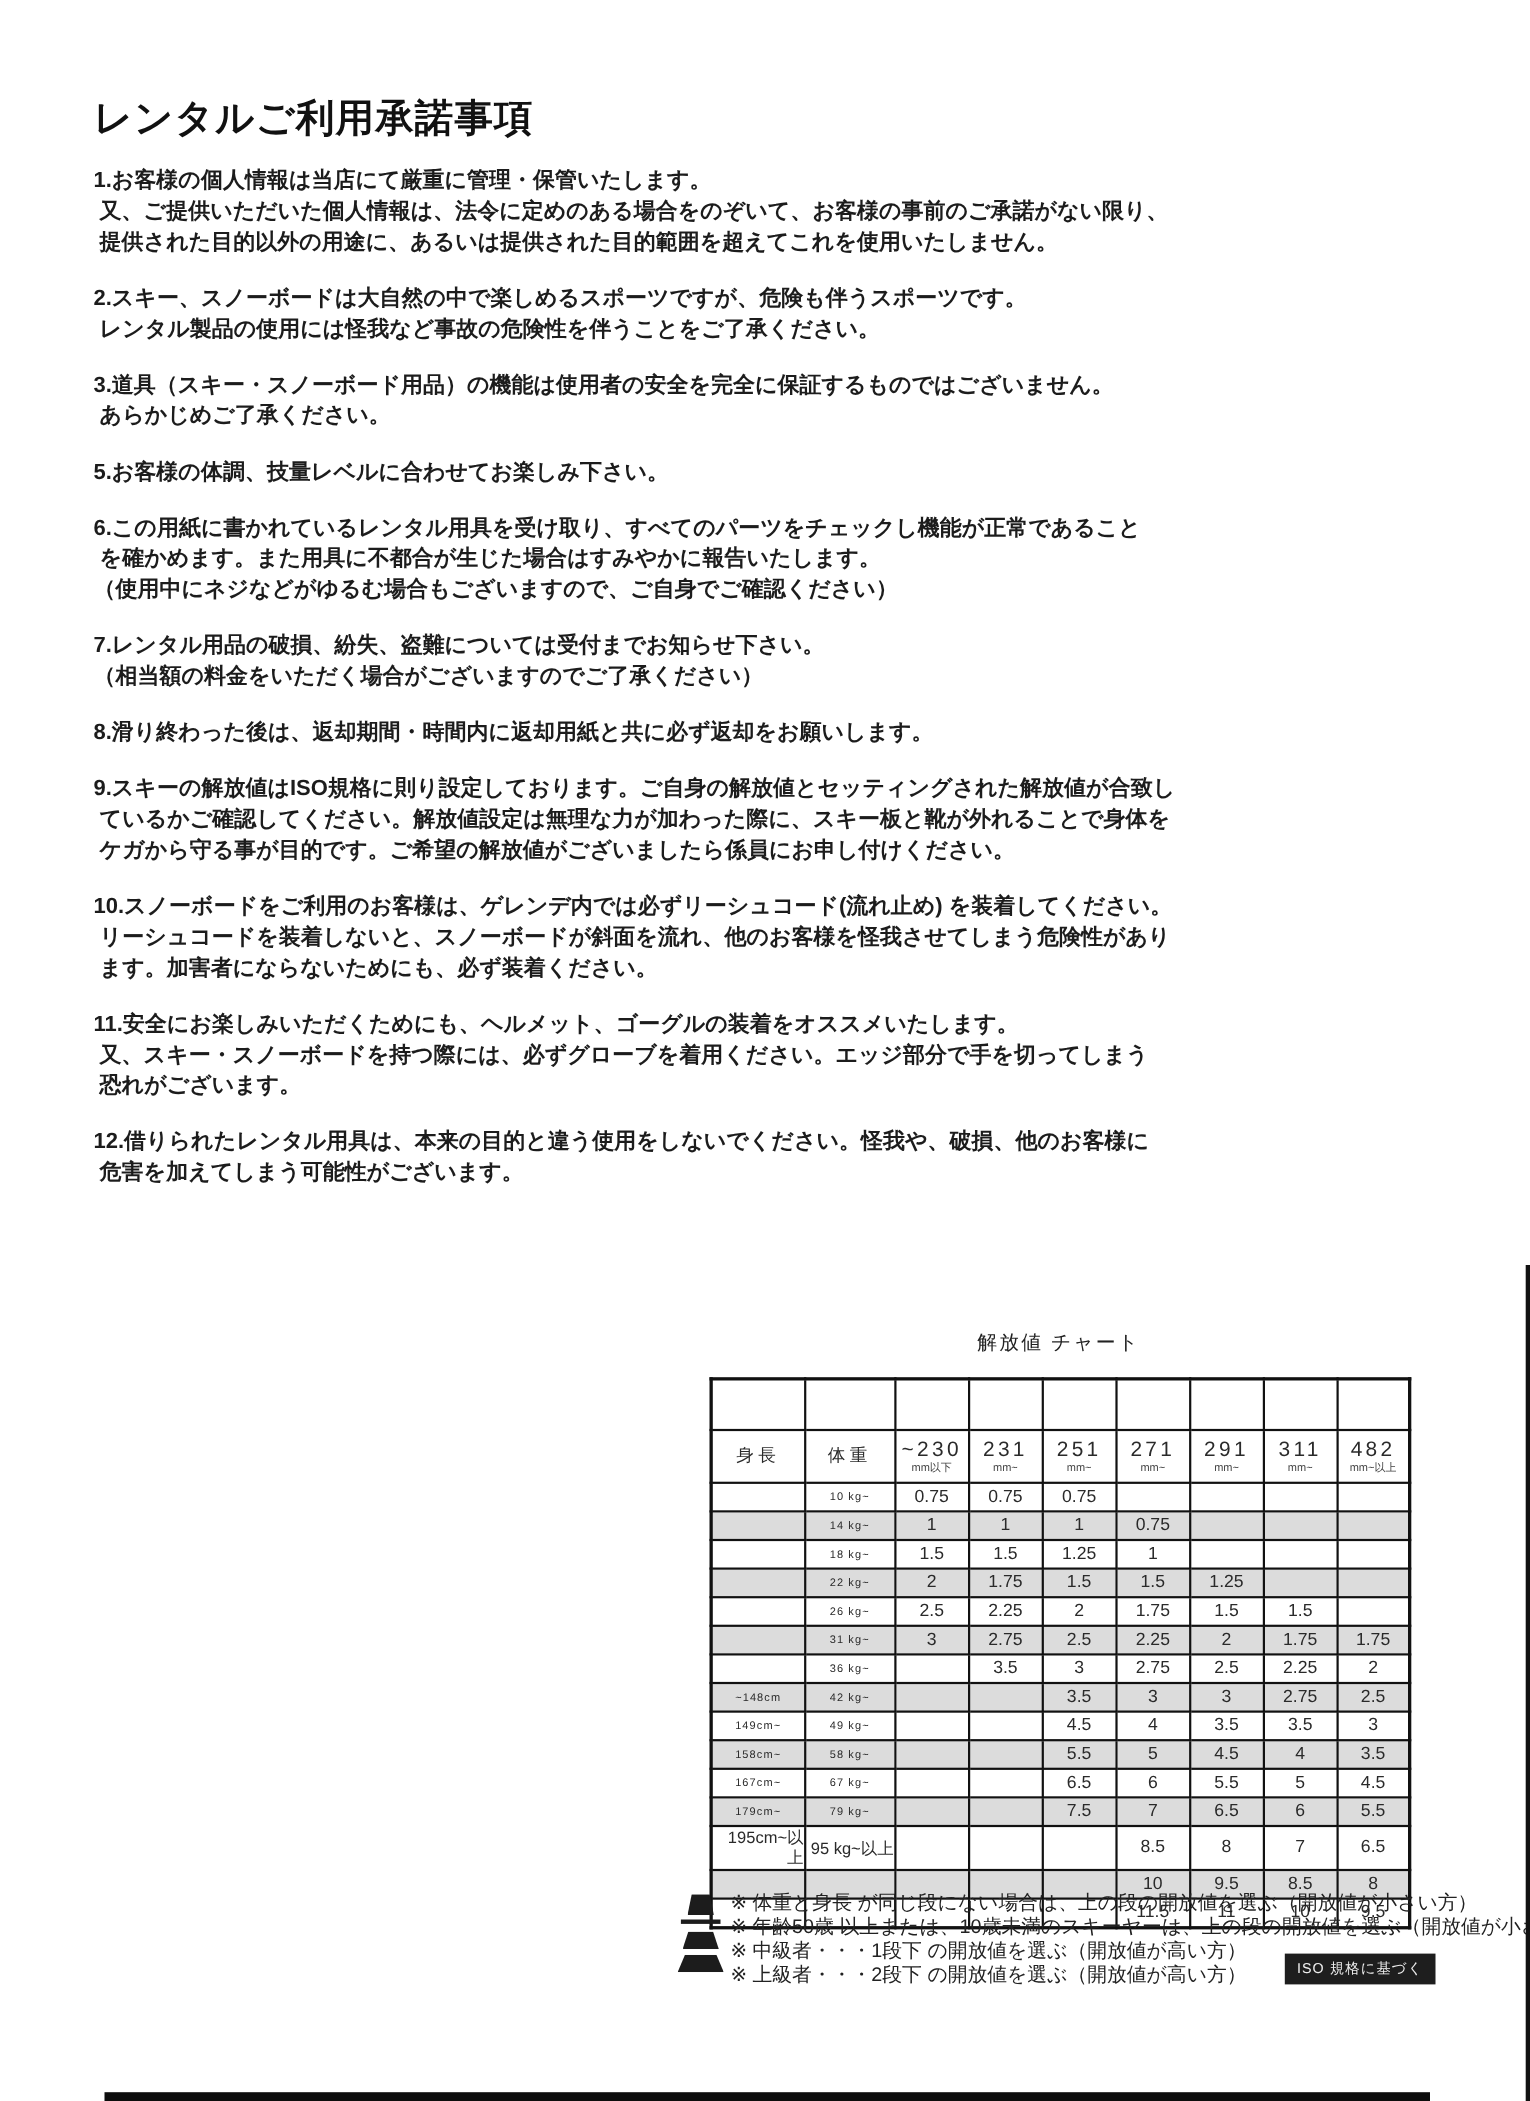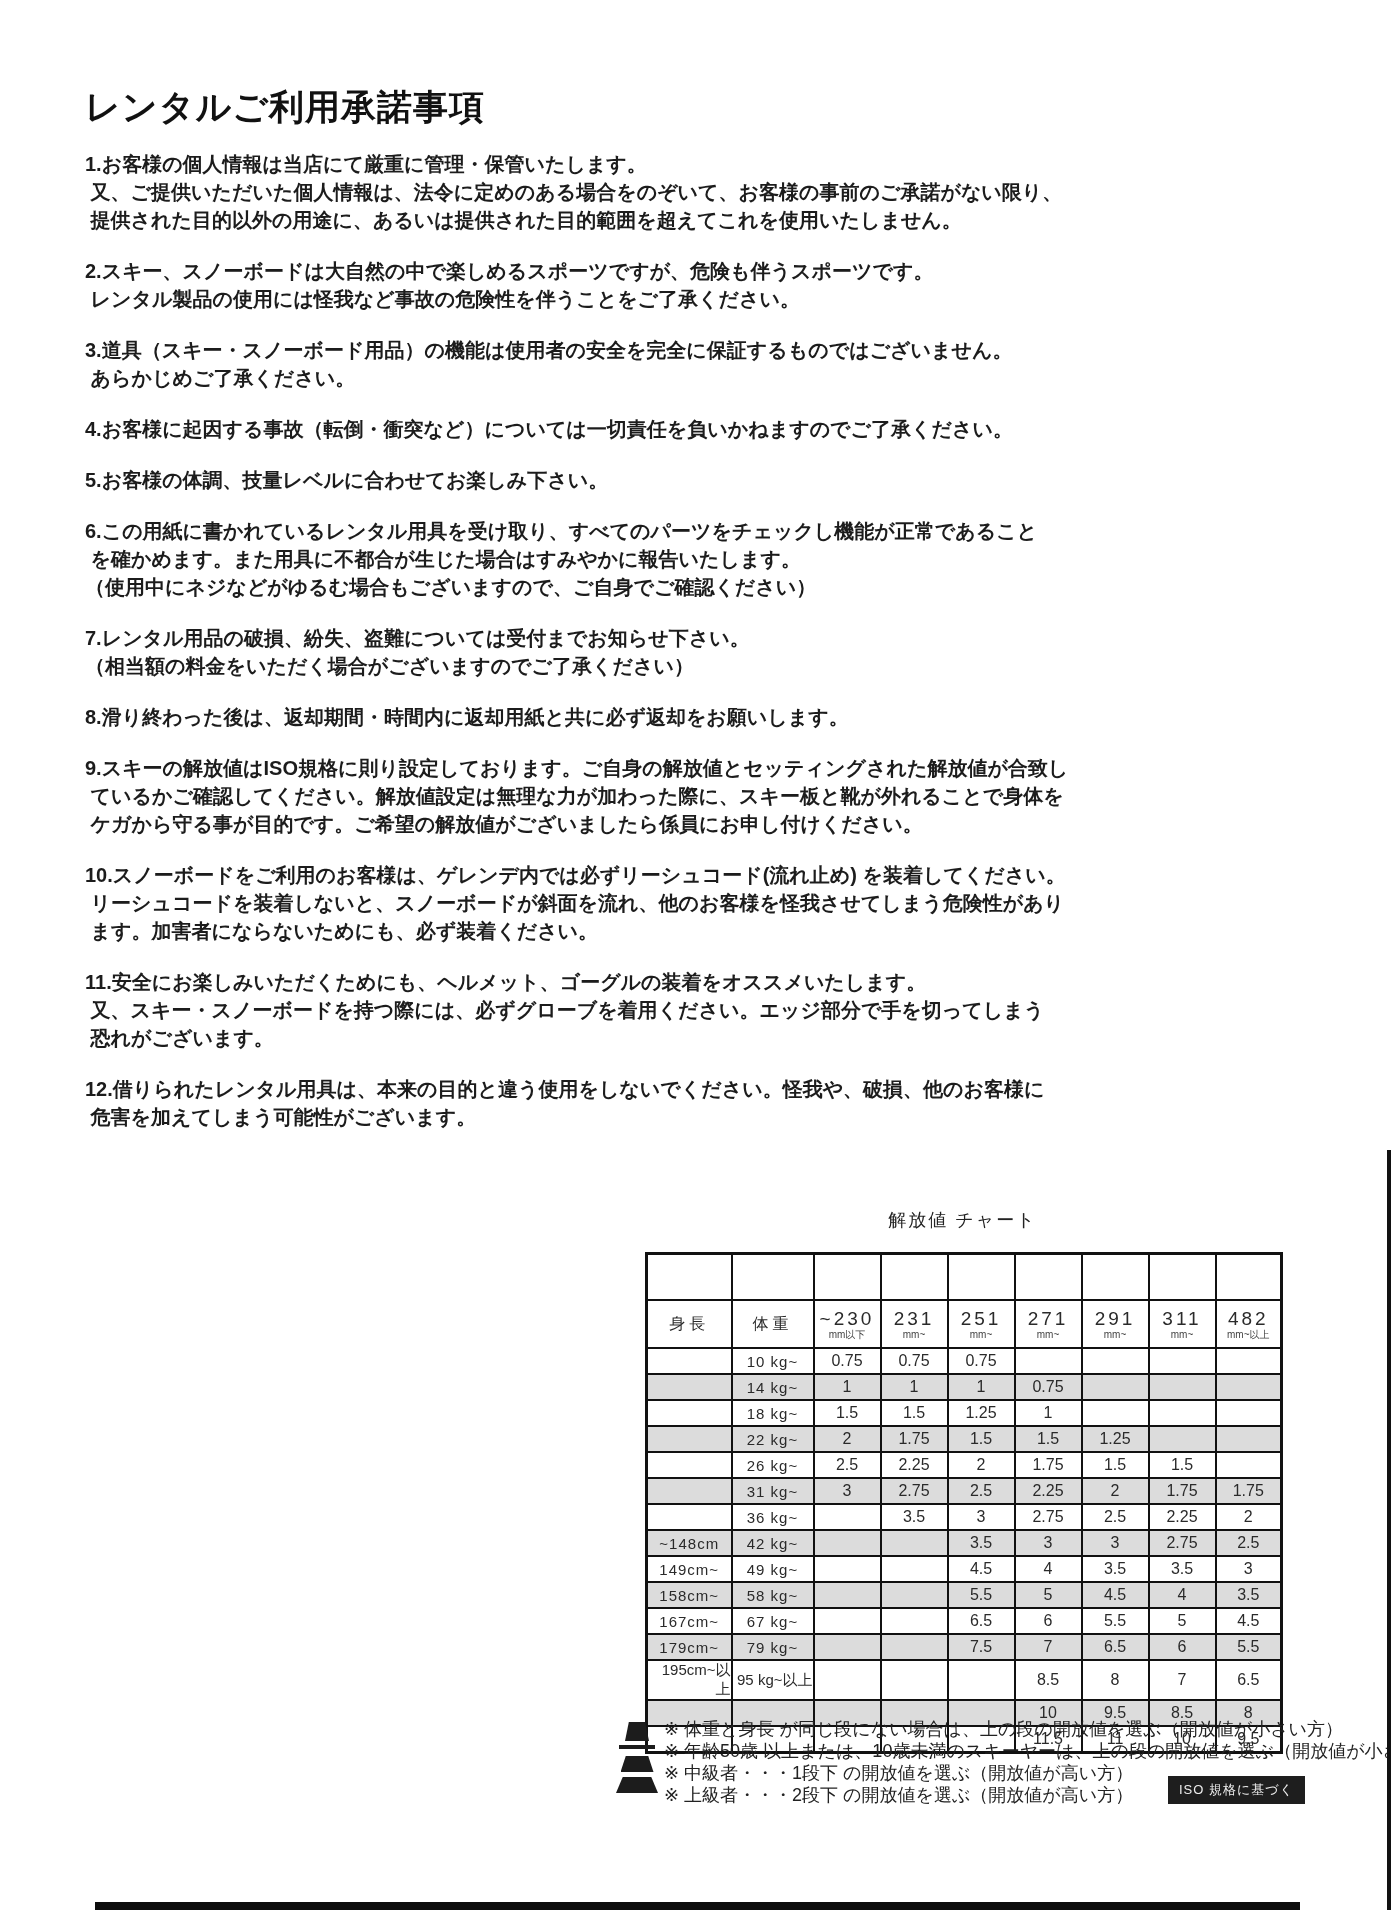--- a/index.html
+++ b/index.html
@@ -31,21 +31,21 @@
     font-weight:normal; padding:0; font-size:16px; color:#2a2a2a;
     overflow:hidden;
   }
   .spacer-row td { height:44px; }
   .header-row th { height:46px; }
   .release-table tbody tr.data-row td { height:24px; }
   tr.shaded td { background:#dcdcdc; }
   .col-num { font-size:19px; letter-spacing:3px; line-height:20px; }
   .col-sub { font-size:10px; letter-spacing:0; line-height:11px; color:#444; }
   .th-label .col-num { font-size:16px; letter-spacing:4px; }
-  td.label-cell { font-size:15px; letter-spacing:1px; }
+  td.label-cell { font-size:10px; letter-spacing:1px; }
   td.label-cell.small { font-size:15px; letter-spacing:0;text-align:right; }
   .steps-icon { position:absolute; left:614px; top:1722px; width:46px; }
   .steps-icon .trap {
     background:#1c1c1c; margin:0 auto;
     clip-path:polygon(16% 0, 84% 0, 100% 100%, 0 100%);
   }
   .steps-icon .trap-1 { width:24px; height:19px; }
   .steps-icon .bar { width:36px; height:4px; background:#1c1c1c; margin:4px auto 0 auto; }
   .steps-icon .trap-2 { width:33px; height:16px; margin-top:7px; }
   .steps-icon .trap-3 { width:42px; height:16px; margin-top:5px; }
@@ -71,21 +71,20 @@
   <h1 class="doc-title">レンタルご利用承諾事項</h1>
 
   <div class="terms">
       <p class="term">1.お客様の個人情報は当店にて厳重に管理・保管いたします。
  又、ご提供いただいた個人情報は、法令に定めのある場合をのぞいて、お客様の事前のご承諾がない限り、
  提供された目的以外の用途に、あるいは提供された目的範囲を超えてこれを使用いたしません。</p>
       <p class="term">2.スキー、スノーボードは大自然の中で楽しめるスポーツですが、危険も伴うスポーツです。
  レンタル製品の使用には怪我など事故の危険性を伴うことをご了承ください。</p>
       <p class="term">3.道具（スキー・スノーボード用品）の機能は使用者の安全を完全に保証するものではございません。
  あらかじめご了承ください。</p>
-      <p class="term">4.お客様に起因する事故（転倒・衝突など）については一切責任を負いかねますのでご了承ください。</p>
       <p class="term">5.お客様の体調、技量レベルに合わせてお楽しみ下さい。</p>
       <p class="term">6.この用紙に書かれているレンタル用具を受け取り、すべてのパーツをチェックし機能が正常であること
  を確かめます。また用具に不都合が生じた場合はすみやかに報告いたします。
 （使用中にネジなどがゆるむ場合もございますので、ご自身でご確認ください）</p>
       <p class="term">7.レンタル用品の破損、紛失、盗難については受付までお知らせ下さい。
 （相当額の料金をいただく場合がございますのでご了承ください）</p>
       <p class="term">8.滑り終わった後は、返却期間・時間内に返却用紙と共に必ず返却をお願いします。</p>
       <p class="term">9.スキーの解放値はISO規格に則り設定しております。ご自身の解放値とセッティングされた解放値が合致し
  ているかご確認してください。解放値設定は無理な力が加わった際に、スキー板と靴が外れることで身体を
  ケガから守る事が目的です。ご希望の解放値がございましたら係員にお申し付けください。</p>

